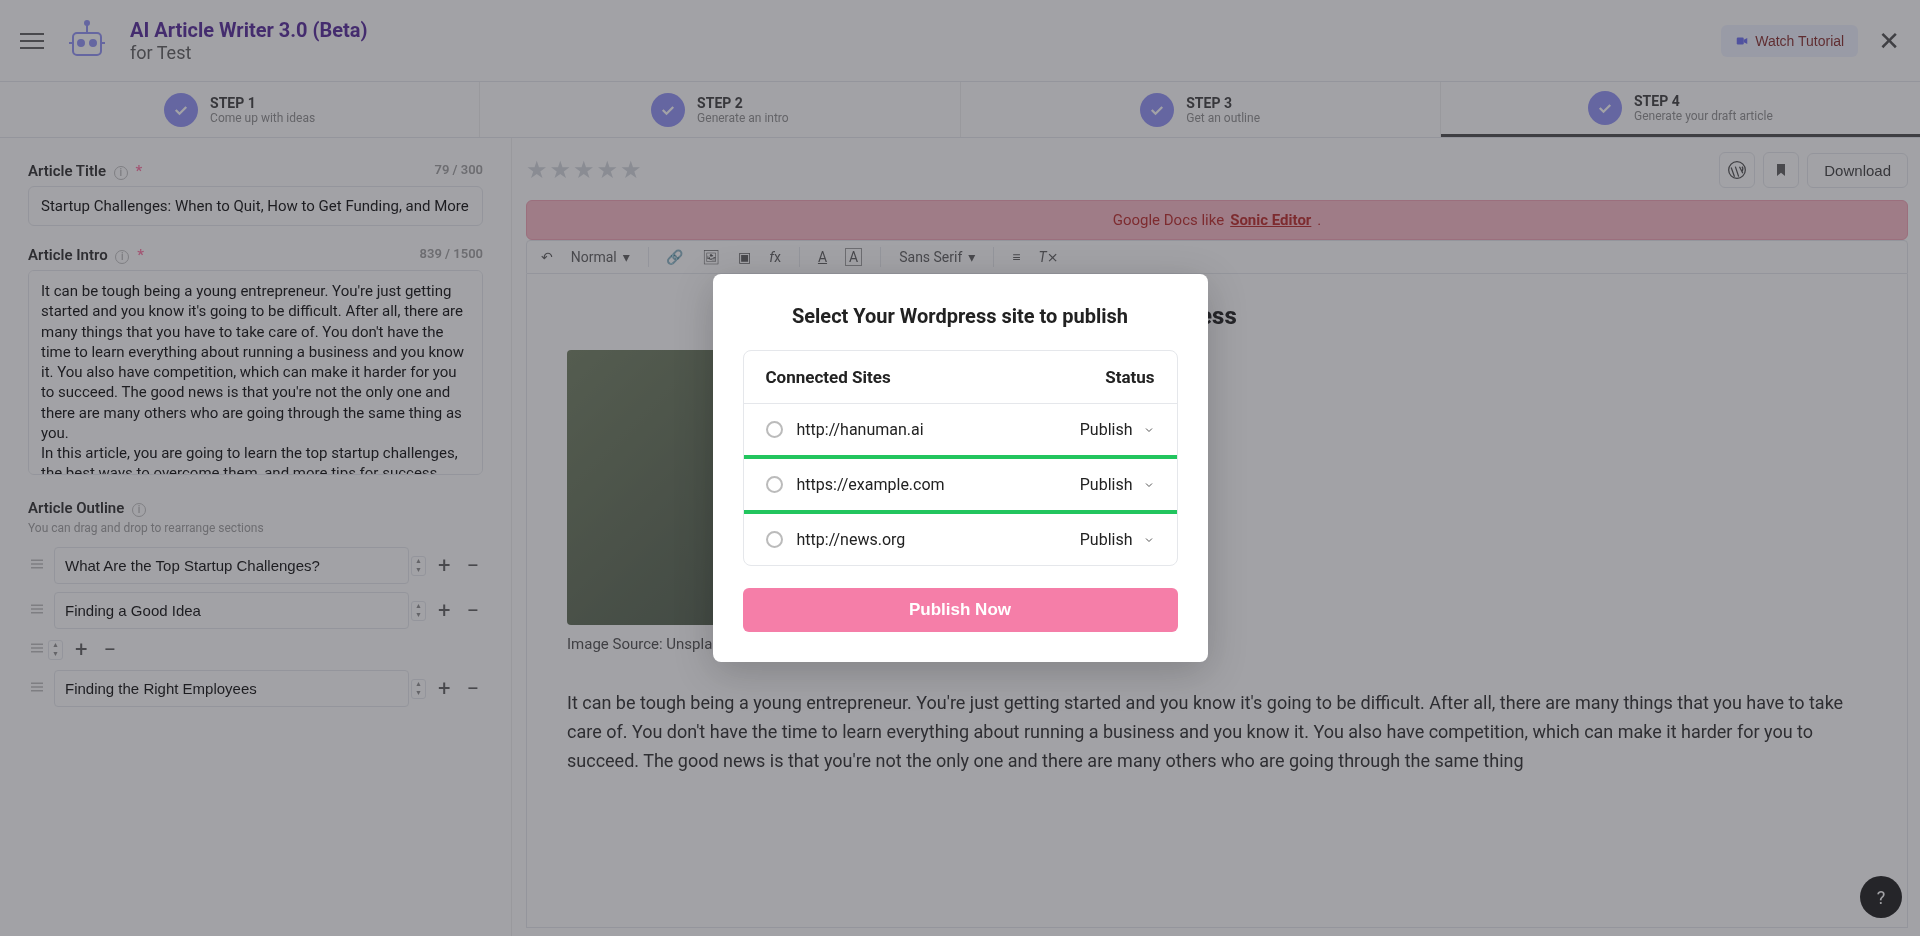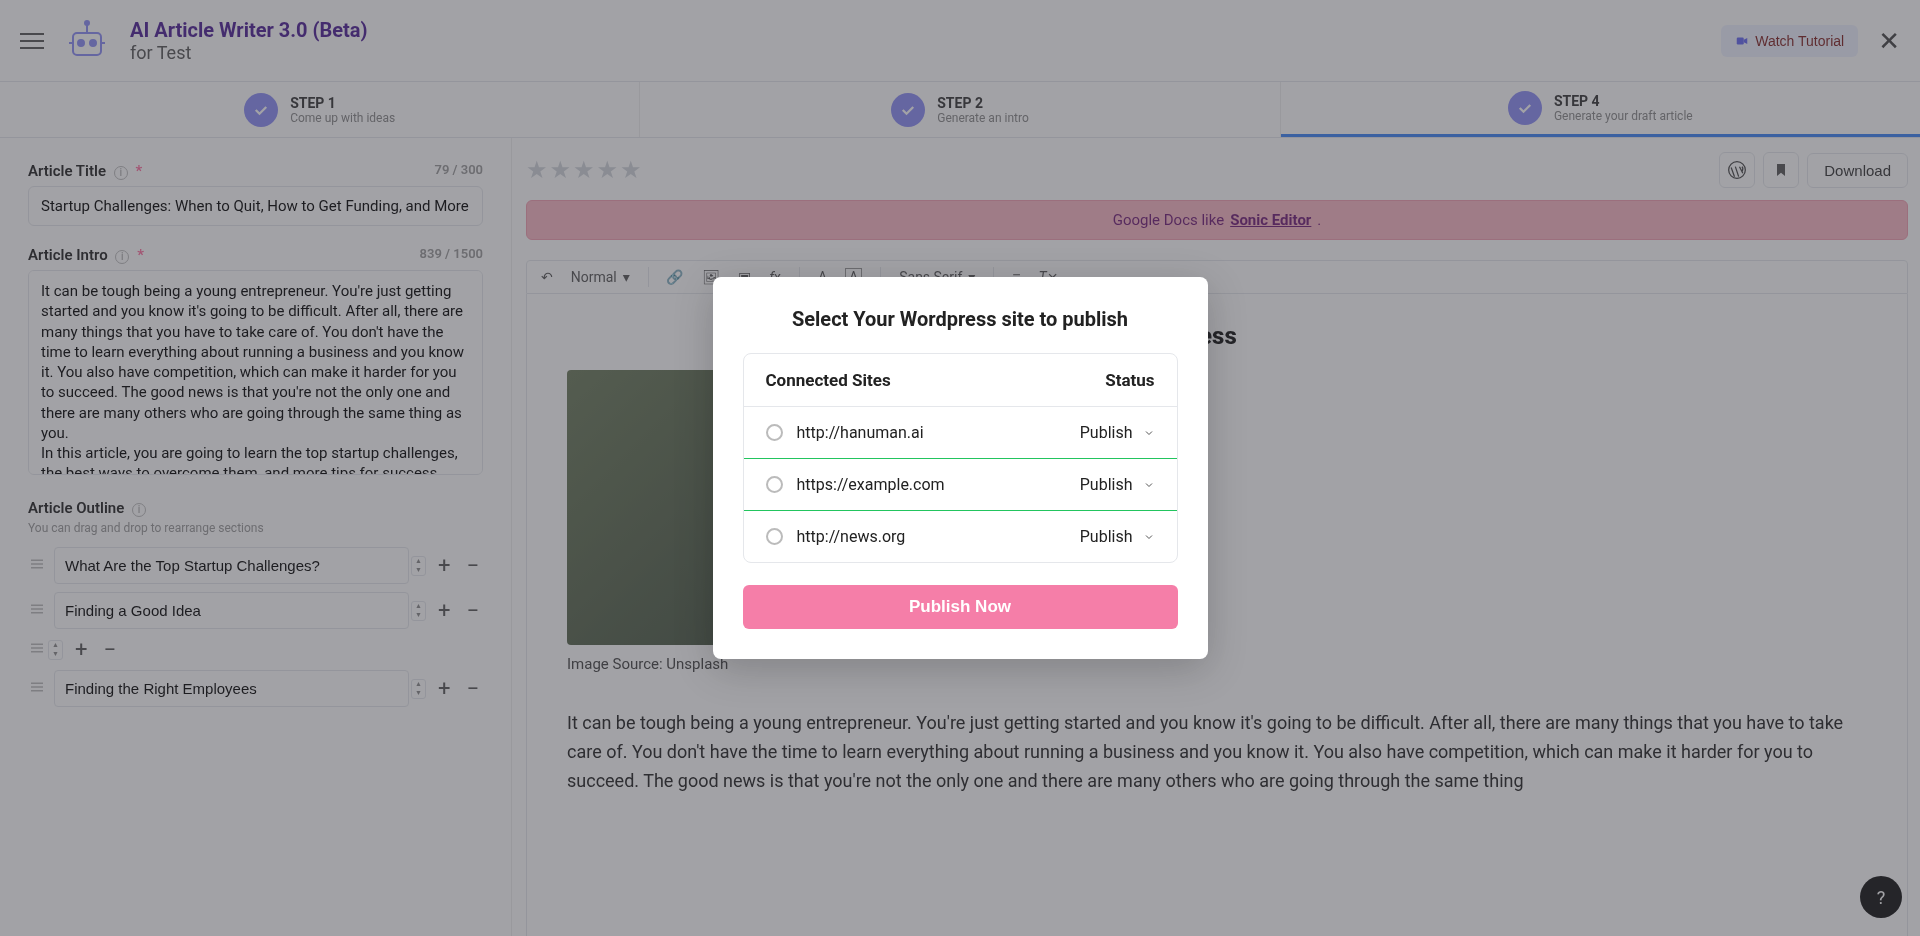--- a/index.html
+++ b/index.html
@@ -14,21 +14,21 @@
 .title-block h1 { font-size: 20px; font-weight: 700; color: #4c1d95; }
 .title-block .sub { font-size: 18px; color: #555; }
 .header-right { margin-left: auto; display: flex; align-items: center; gap: 20px; }
 .watch-tut { background: #eef2ff; color: #7f1d1d; border: none; padding: 8px 14px; border-radius: 6px; font-size: 14px; display: flex; align-items: center; gap: 6px; cursor: pointer; }
 .close-x { font-size: 26px; color: #444; cursor: pointer; }
 
 
 .steps { height: 56px; display: flex; background: #fff; border-bottom: 1px solid #e5e7eb; }
 .step { flex: 1; display: flex; align-items: center; justify-content: center; gap: 12px; position: relative; border-right: 1px solid #eee; }
 .step:last-child { border-right: none; }
-.step.active { border-bottom: 3px solid #3b82f6; }
+.step.active { border-bottom: 3px solid #404040; }
 .step-check { width: 34px; height: 34px; border-radius: 50%; background: #8b8cf5; display: flex; align-items: center; justify-content: center; color: #fff; }
 .step-check svg { width: 18px; height: 18px; }
 .step-labels .num { font-size: 14px; font-weight: 700; color: #333; }
 .step-labels .desc { font-size: 12px; color: #888; }
 
 
 .main { display: flex; height: calc(100% - 82px - 56px); }
 .sidebar { width: 512px; padding: 24px 28px; overflow-y: auto; border-right: 1px solid #eee; position: relative; }
 .sidebar::-webkit-scrollbar { width: 8px; }
 .field-label { font-size: 15px; font-weight: 600; margin-bottom: 6px; display: block; color: #222; }
@@ -48,42 +48,42 @@
 
 
 .editor { flex: 1; padding: 14px 12px 0 14px; overflow-y: auto; position: relative; }
 .ed-toprow { display: flex; align-items: center; gap: 8px; margin-bottom: 12px; }
 .stars { display: flex; gap: 2px; }
 .star { font-size: 24px; color: #d1d5db; cursor: pointer; }
 .top-spacer { flex: 1; }
 .mini-btn { width: 36px; height: 36px; border: 1px solid #e5e7eb; border-radius: 6px; display: flex; align-items: center; justify-content: center; cursor: pointer; color: #555; }
 .download-btn { border: 1px solid #e5e7eb; border-radius: 6px; padding: 8px 16px; font-size: 15px; cursor: pointer; background: #fff; color: #333; }
 
-.pink-bar { background: #f9b7c4; border: 1px solid #f29db0; color: #701a75; padding: 10px 14px; border-radius: 6px; font-size: 15px; margin-bottom: 20px; display: flex; align-items: center; justify-content: center; gap: 6px; }
+.pink-bar { background: #f9b7c4; border: 1px solid #f29db0; color: #b91c1c; padding: 10px 14px; border-radius: 6px; font-size: 15px; margin-bottom: 0; display: flex; align-items: center; justify-content: center; gap: 6px; }
 .pink-bar .link { text-decoration: underline; font-weight: 700; cursor: pointer; }
 
 .toolbar { display: flex; align-items: center; gap: 18px; border: 1px solid #e5e7eb; border-radius: 4px 4px 0 0; padding: 6px 14px; font-size: 14px; color: #555; }
 .toolbar .sel { display: flex; align-items: center; gap: 6px; cursor: pointer; }
 .toolbar .sep { width: 1px; height: 20px; background: #e5e7eb; }
 
 .doc-area { border: 1px solid #e5e7eb; border-top: none; padding: 28px 40px; height: calc(100% - 130px); overflow-y: auto; }
 .doc-area h2 { font-size: 24px; font-weight: 800; color: #111; margin-bottom: 20px; }
 .hero-img { width: 570px; height: 275px; background: linear-gradient(135deg, #6b7a5a, #4a5844, #7a8a6b); border-radius: 4px; position: relative; overflow: hidden; display:flex; align-items:flex-end; justify-content:flex-end; }
 .hero-img .watermark { background: #1a1a1a; color: #d4a574; padding: 6px 10px; font-size: 12px; margin: 8px; border-radius: 2px; }
 .caption { font-size: 15px; color: #444; margin-top: 10px; margin-bottom: 36px; }
 .body-text { font-size: 18px; line-height: 1.6; color: #222; }
 
 
 .overlay { position: absolute; inset: 0; background: rgba(60,60,70,0.48); display: flex; align-items: center; justify-content: center; z-index: 100; }
 .modal { width: 495px; background: #fff; border-radius: 8px; padding: 30px 30px 30px 30px; box-shadow: 0 10px 40px rgba(0,0,0,0.2); }
 .modal h3 { text-align: center; font-size: 20px; font-weight: 700; margin-bottom: 22px; }
 .sites-box { border: 1px solid #e5e7eb; border-radius: 8px; margin-bottom: 22px; }
 .sites-head { display: flex; padding: 16px 22px; font-weight: 700; font-size: 17px; border-bottom: 1px solid #e5e7eb; }
 .sites-head .c1 { flex: 1; }
-.site-row { display: flex; align-items: center; padding: 16px 22px; border-bottom: 1px solid #22c55e; gap: 14px; }
+.site-row { display: flex; align-items: center; padding: 16px 22px; border-bottom: 4px solid #22c55e; gap: 14px; }
 .site-row:last-child { border-bottom: none; }
 .radio { width: 17px; height: 17px; border: 2px solid #bbb; border-radius: 50%; cursor: pointer; flex-shrink: 0; }
 .site-url { flex: 1; font-size: 16px; }
 .pub-sel { display: flex; align-items: center; gap: 10px; font-size: 16px; cursor: pointer; }
 .chev-down { width: 12px; height: 12px; }
 .publish-btn { width: 100%; background: #f57ea8; color: #fff; border: none; padding: 12px; border-radius: 6px; font-size: 17px; font-weight: 600; cursor: pointer; }
 
 
 .fab { position: absolute; bottom: 18px; right: 18px; width: 42px; height: 42px; border-radius: 50%; background: #111; color: #fff; display: flex; align-items: center; justify-content: center; font-size: 18px; cursor: pointer; z-index: 50; }
 </style>
@@ -137,20 +137,31 @@
   </div>
   <div class="step">
     <div class="step-check">
         <svg viewBox="0 0 24 24" fill="none" stroke="#fff" stroke-width="3">
           <path d="M5 12 L10 17 L19 8"></path>
         </svg>
       </div>
     <div class="step-labels">
         <div class="num">STEP 2</div>
         <div class="desc">Generate an intro</div>
+      </div>
+  </div>
+  <div class="step">
+    <div class="step-check">
+        <svg viewBox="0 0 24 24" fill="none" stroke="#fff" stroke-width="3">
+          <path d="M5 12 L10 17 L19 8"></path>
+        </svg>
+      </div>
+    <div class="step-labels">
+        <div class="num">STEP 3</div>
+        <div class="desc">Get an outline</div>
       </div>
   </div>
   <div class="step active">
     <div class="step-check">
         <svg viewBox="0 0 24 24" fill="none" stroke="#fff" stroke-width="3">
           <path d="M5 12 L10 17 L19 8"></path>
         </svg>
       </div>
     <div class="step-labels">
         <div class="num">STEP 4</div>

